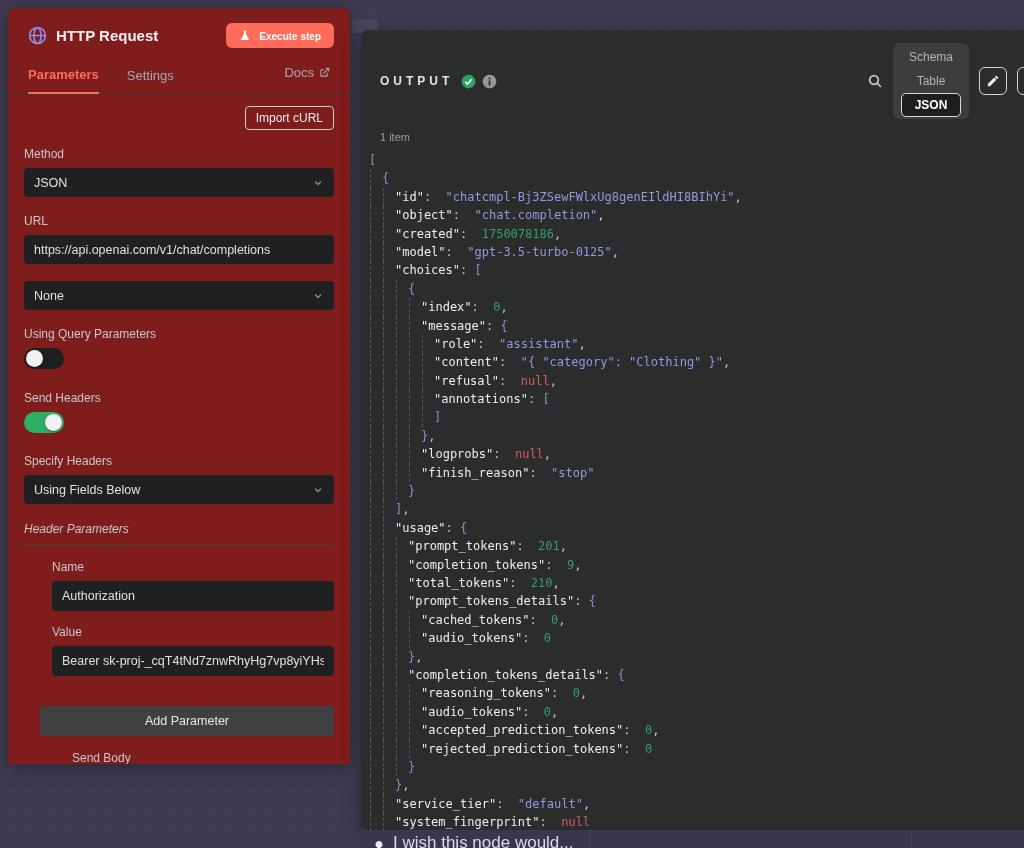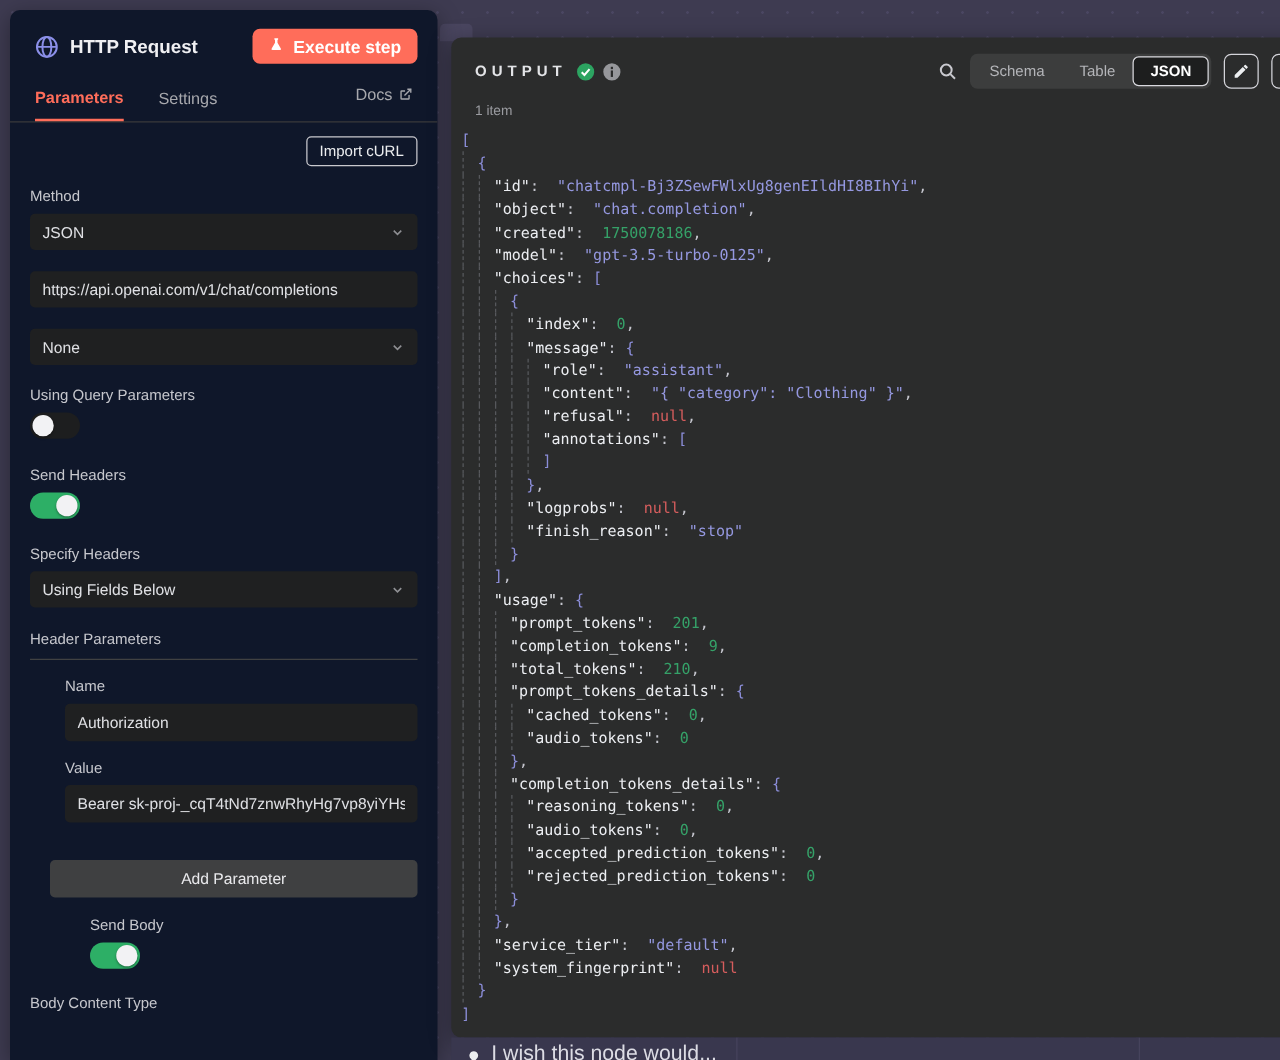--- a/index.html
+++ b/index.html
@@ -14,37 +14,37 @@
   }
   
   .bg-node-fragment { position:absolute; left:1016px; top:52px; width:30px; height:108px;
     border:1px solid #55516b; border-radius:8px; background:#454159; }
   .bg-tab-fragment { position:absolute; left:352px; top:19px; width:26px; height:14px;
     background:#4a4660; border-radius:4px 4px 0 0; }
   .bg-chevron { position:absolute; left:1012px; top:763px; color:#8a8798; font-size:11px; }
   .bg-en { position:absolute; left:1016px; top:784px; color:#7d7a8c; font-size:11px; }
 
   
-  .left-panel { position:absolute; left:8px; top:8px; width:342px; height:840px;
-    background:#0f172a; border-radius:8px 8px 0 0; box-shadow:0 4px 18px rgba(0,0,0,.35);
+  .left-panel { position:absolute; left:8px; top:8px; width:342px; height:756px;
+    background:#7f1d1d; border-radius:8px 8px 0 0; box-shadow:0 4px 18px rgba(0,0,0,.35);
     overflow:hidden; }
   .output-panel { position:absolute; left:361px; top:30px; width:698px; height:800px;
     background:#2b2c2c; border-radius:8px; box-shadow:0 4px 18px rgba(0,0,0,.35);
     overflow:hidden; }
   .footer-bar { position:absolute; left:361px; top:830px; width:663px; height:18px;
     background:#39374e; overflow:hidden; }
   .footer-inner { display:flex; align-items:flex-end; gap:8px; padding:3px 0 0 12px;
     color:#dcdce4; font-size:17px; }
   .footer-divider { position:absolute; top:0; width:1px; height:18px; background:#46435c; }
 
   
   .lp-header { display:flex; align-items:center; padding:15px 16px 0 20px; }
   .lp-title { font-size:15px; font-weight:bold; color:#f0f0f3; margin-left:9px; flex:1; }
-  .execute-btn { display:flex; align-items:flex-start; gap:8px; background:#ff6d5a; color:#fff;
-    font-size:14px; font-weight:bold; border:none; border-radius:6px; padding:6px 13px; cursor:pointer; }
+  .execute-btn { display:flex; align-items:flex-end; gap:8px; background:#ff6d5a; color:#fff;
+    font-size:10px; font-weight:bold; border:none; border-radius:6px; padding:6px 13px; cursor:pointer; }
   .lp-tabs { display:flex; align-items:center; padding:0 20px; margin-top:13px;
     border-bottom:1px solid #3a3a3b; }
   .lp-tab { font-size:13px; padding:6px 0 10px 0; margin-right:28px; color:#a7a8ad; cursor:pointer; }
   .lp-tab.active { color:#ff6d5a; font-weight:bold; border-bottom:2px solid #ff6d5a; }
   .lp-docs { margin-left:auto; margin-right:0; display:flex; align-items:center; gap:5px;
     color:#a7a8ad; font-size:13px; padding-bottom:10px; cursor:pointer; }
 
   .lp-body { padding:0 16px; }
   .import-curl-row { display:flex; justify-content:flex-end; margin-top:11px; }
   .import-curl { background:transparent; color:#eceef0; font-size:12px; border:1px solid #c9c9ce;
@@ -58,32 +58,32 @@
   .chev { flex:0 0 auto; margin-left:6px; display:flex; }
 
   .toggle { width:40px; height:21px; border-radius:11px; background:#1d1e1f; position:relative;
     margin-top:2px; cursor:pointer; }
   .toggle .knob { position:absolute; top:2px; left:2px; width:17px; height:17px; border-radius:50%;
     background:#f2f2f4; box-shadow:0 1px 2px rgba(0,0,0,.4); transition:left .1s; }
   .toggle.on { background:#2daf66; }
   .toggle.on .knob { left:21px; }
 
   .section-label { font-size:12px; color:#c6c7cd; margin-top:18px; padding-bottom:9px;
-    border-bottom:1px solid #404142; }
+    border-bottom:1px solid #404142;font-style:italic; }
   .sub-fields { padding-left:28px; }
   .add-param-btn { display:block; width:calc(100% - 16px); margin:30px 0 0 16px; height:30px;
     background:#3f4041; color:#e9e9ec; font-size:12.5px; border:none; border-radius:4px; cursor:pointer; }
 
   
   .op-header { display:flex; align-items:center; padding:13px 14px 0 19px; }
   .op-title { font-size:12px; font-weight:bold; letter-spacing:4px; color:#e3e4e7; }
   .op-status-icons { display:flex; align-items:center; gap:6px; margin-left:8px; }
   .op-right { margin-left:auto; display:flex; align-items:center; gap:10px; }
   .search-btn { display:flex; cursor:pointer; }
-  .view-switcher { display:flex; align-items:center; background:#3c3d3d; border-radius:6px; padding:2px; }
+  .view-switcher { display:flex; align-items:center; background:#3c3d3d; border-radius:6px; padding:2px;flex-direction:column; }
   .view-tab { font-size:12px; color:#b4b5b9; padding:4px 13px; border-radius:5px;
     border:1px solid transparent; cursor:pointer; }
   .view-tab.active { background:#1d1e1e; color:#ffffff; border-color:#d9d9de; font-weight:bold; }
   .icon-btn { width:28px; height:28px; border:1.5px solid #d4d4da; border-radius:6px;
     display:flex; align-items:center; justify-content:center; background:transparent; cursor:pointer; }
   .items-count { font-size:11px; color:#9b9ca1; padding:12px 0 0 19px; }
 
   .json-view { padding:8px 0 0 8px; font-family:"DejaVu Sans Mono", monospace; font-size:12px; }
   .json-line { display:flex; align-items:stretch; line-height:18.4px; white-space:pre; height:18.4px; }
   .guide { display:inline-block; width:12px; flex:0 0 12px; border-left:1px dashed #57585c;
@@ -151,20 +151,21 @@
         <span class="val">JSON</span>
         <span class="chev">
           <svg width="12" height="12" viewBox="0 0 24 24" fill="none" stroke="#8e8f93" stroke-width="2.5">
               <polyline points="6 9 12 15 18 9"></polyline>
             </svg>
         </span>
       </div>
     </div>
 
     <div class="field">
+      <div class="field-label">URL</div>
       <div class="control">
         <span class="val">https://api.openai.com/v1/chat/completions</span>
       </div>
     </div>
 
     <div class="field">
       <div class="control">
         <span class="val">None</span>
         <span class="chev">
           <svg width="12" height="12" viewBox="0 0 24 24" fill="none" stroke="#8e8f93" stroke-width="2.5">

